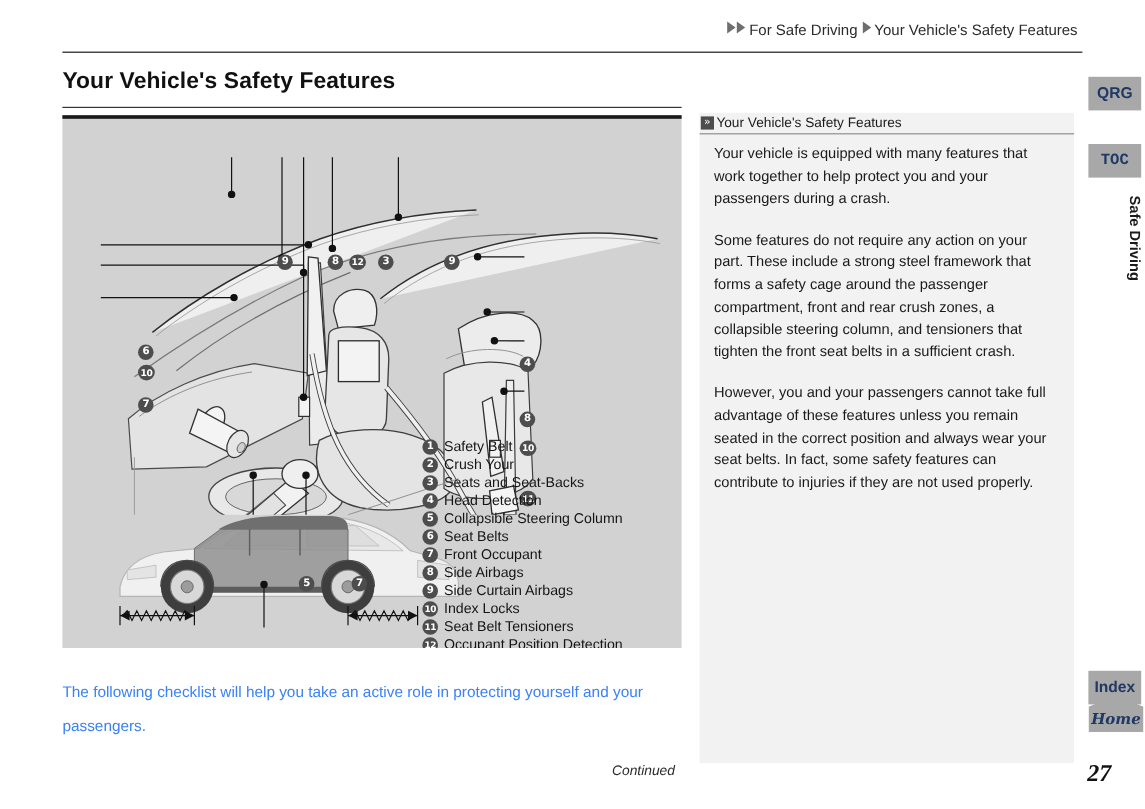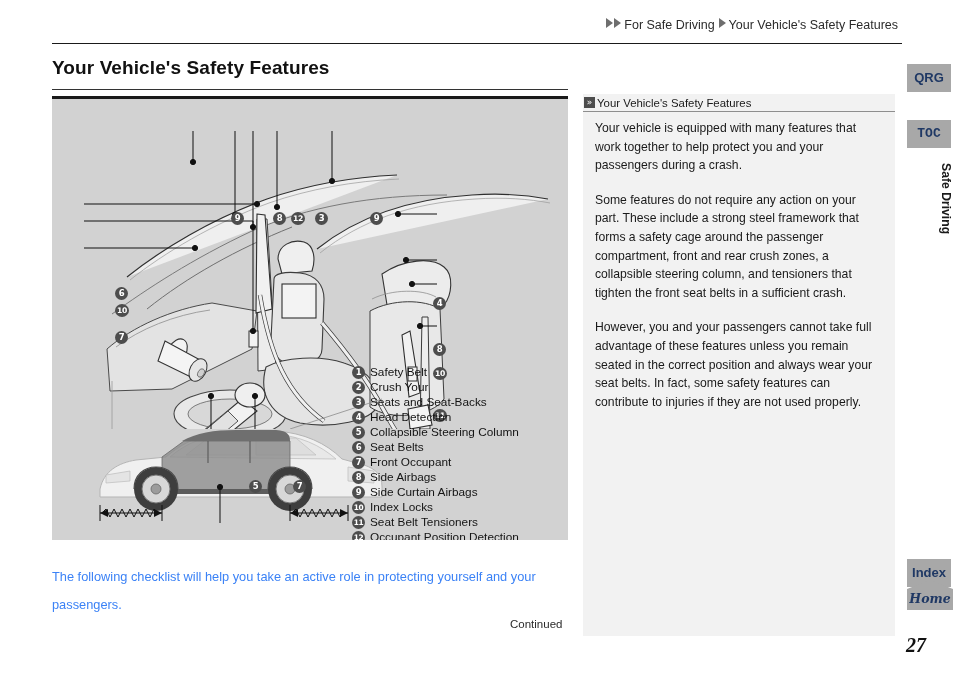--- a/index.html
+++ b/index.html
@@ -140,22 +140,23 @@
     top: 563px;
     width: 540px;
     font-size: 12.8px;
     line-height: 28px;
     color: #3b82f6;
   }
 
   #continued {
     position: absolute;
     left: 510px;
-    top: 618px;
+    top: 637px;
     font-size: 11.5px;
+    font-style: italic;
     color: #2b2b2b;
   }
 
   
   #info-panel {
     position: absolute;
     left: 583px;
     top: 94px;
     width: 312px;
     height: 542px;

